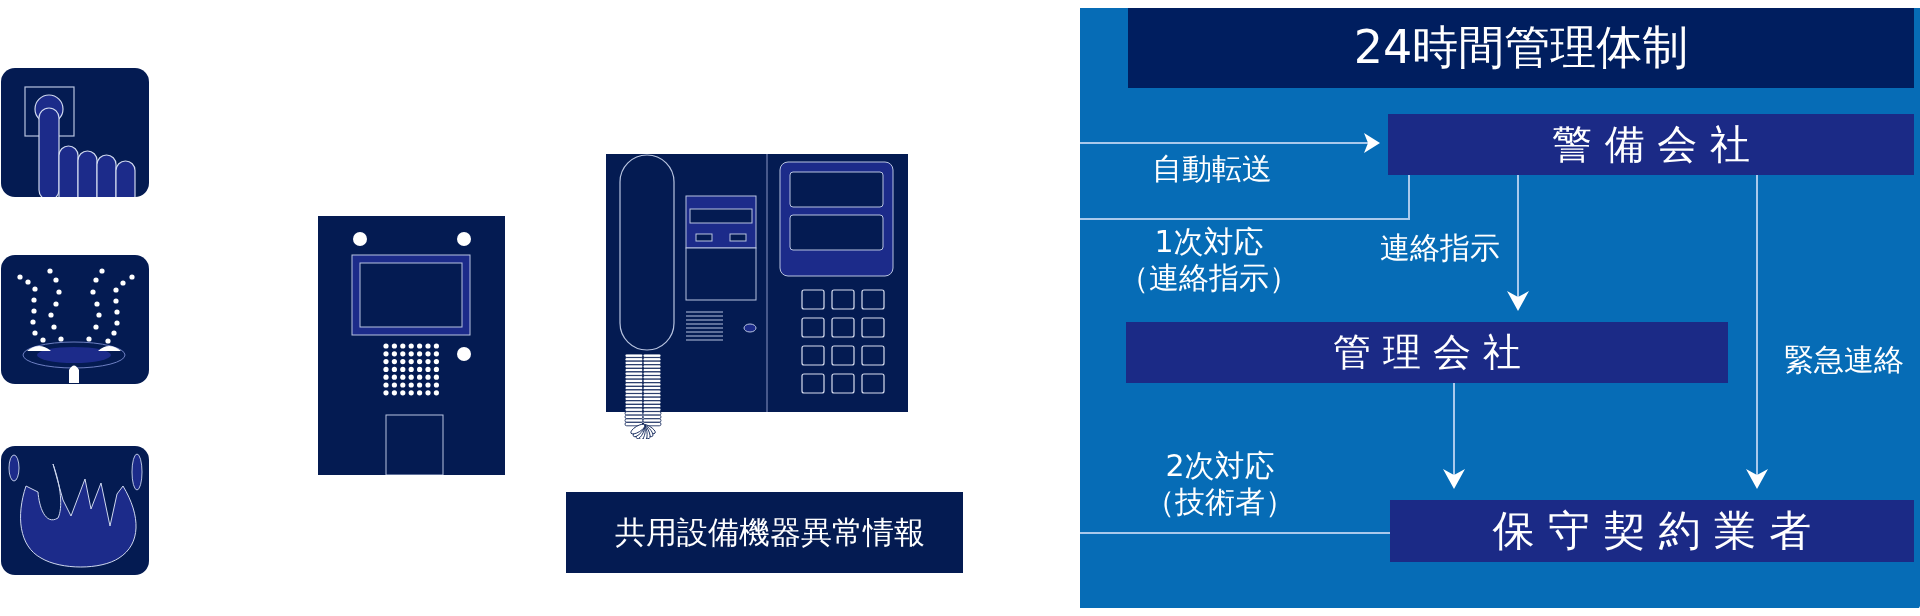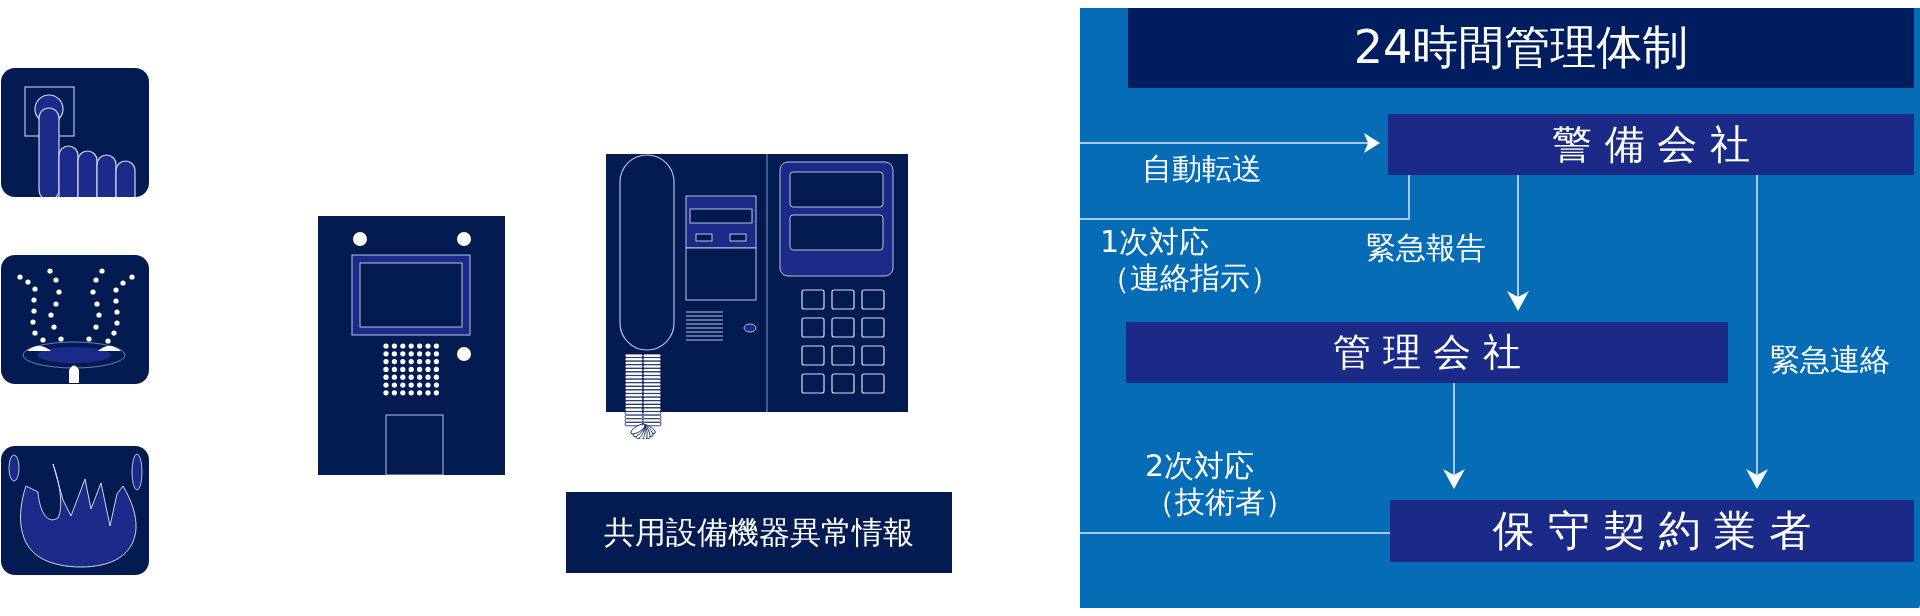--- a/index.html
+++ b/index.html
@@ -6,21 +6,21 @@
   body { width:1920px; height:616px; position:relative; overflow:hidden;
          font-family:"DejaVu Sans","Liberation Sans",sans-serif; }
   .abs { position:absolute; }
   .icon-tile { position:absolute; left:1px; width:148px; height:129px; border-radius:14px; background:#041b52; overflow:hidden; }
   .icon-tile svg { width:100%; height:100%; display:block; }
   .device svg { display:block; }
   .label-box { position:absolute; background:#041b52; color:#fff; display:flex; align-items:center; justify-content:center; }
   #panel { position:absolute; left:1080px; top:8px; width:921px; height:600px; }
   #panel svg { position:absolute; left:0; top:0; }
   .fbox { position:absolute; color:#fff; display:flex; align-items:center; justify-content:center; white-space:nowrap; }
-  .flabel { position:absolute; color:#fff; font-size:30px; line-height:36px; white-space:nowrap; }
+  .flabel { position:absolute; color:#fff; font-size:30px; line-height:36px; white-space:nowrap; text-align:center; }
 </style>
 </head>
 <body>
 
 <div class="icon-tile" style="top:68px;">
   <svg viewBox="0 0 148 129">
     <rect x="24" y="19" width="49" height="49" fill="none" stroke="#b8c4e0" stroke-width="1.2"></rect>
     <circle cx="48" cy="41" r="14" fill="#1c2b8a" stroke="#cfd8ee" stroke-width="1.2"></circle>
     <rect x="38" y="40" width="20" height="92" rx="10" fill="#1c2b8a" stroke="#cfd8ee" stroke-width="1.2"></rect>
     <rect x="58" y="78" width="19" height="60" rx="9.5" fill="#1c2b8a" stroke="#cfd8ee" stroke-width="1.2"></rect>
@@ -230,21 +230,21 @@
         <rect x="196" y="192" width="22" height="19" rx="2" fill="#041b52" stroke="#d8def0" stroke-width="1.2"></rect>
         <rect x="226" y="192" width="22" height="19" rx="2" fill="#041b52" stroke="#d8def0" stroke-width="1.2"></rect>
         <rect x="256" y="192" width="22" height="19" rx="2" fill="#041b52" stroke="#d8def0" stroke-width="1.2"></rect>
         <rect x="196" y="220" width="22" height="19" rx="2" fill="#041b52" stroke="#d8def0" stroke-width="1.2"></rect>
         <rect x="226" y="220" width="22" height="19" rx="2" fill="#041b52" stroke="#d8def0" stroke-width="1.2"></rect>
         <rect x="256" y="220" width="22" height="19" rx="2" fill="#041b52" stroke="#d8def0" stroke-width="1.2"></rect>
       </g>
   </svg>
 </div>
 
-<div class="label-box" style="left:566px; top:492px; width:386px; height:81px; font-size:31px;">共用設備機器異常情報</div>
+<div class="label-box" style="left:566px; top:492px; width:386px; height:81px; font-size:31px;padding-left:11px;">共用設備機器異常情報</div>
 
 <div id="panel">
   <svg width="876" height="600" viewBox="0 0 876 600">
     <polygon points="0,0 876,0 876,528 839,600 0,600" fill="#066cb6"></polygon>
 
     <line x1="0" y1="135" x2="292" y2="135" stroke="#a9c9ec" stroke-width="2"></line>
     <polygon points="284,125 300,135 284,145 288,135" fill="#fff"></polygon>
 
     <polyline points="0,211 329,211 329,167" fill="none" stroke="#a9c9ec" stroke-width="2"></polyline>
 
@@ -268,21 +268,21 @@
 
   <div class="fbox" style="left:310px; top:492px; width:524px; height:62px; background:#1b2a86; font-size:42px;">保 守 契 約 業 者</div>
 
   <div class="flabel" style="left:62px; top:143px; width:140px;">自動転送</div>
 
   <div class="flabel" style="left:20px; top:216px; width:218px;">
     <div>1次対応</div>
     <div>（連絡指示）</div>
   </div>
 
-  <div class="flabel" style="left:286px; top:222px; width:148px;">緊急報告</div>
+  <div class="flabel" style="left:286px; top:222px; width:148px;">連絡指示</div>
 
   <div class="flabel" style="left:690px; top:334px; width:148px;">緊急連絡</div>
 
 
   <div class="flabel" style="left:30px; top:440px; width:150px;margin-left:35px;">
     <div>2次対応</div>
     <div>（技術者）</div>
   </div>
 </div>
 

